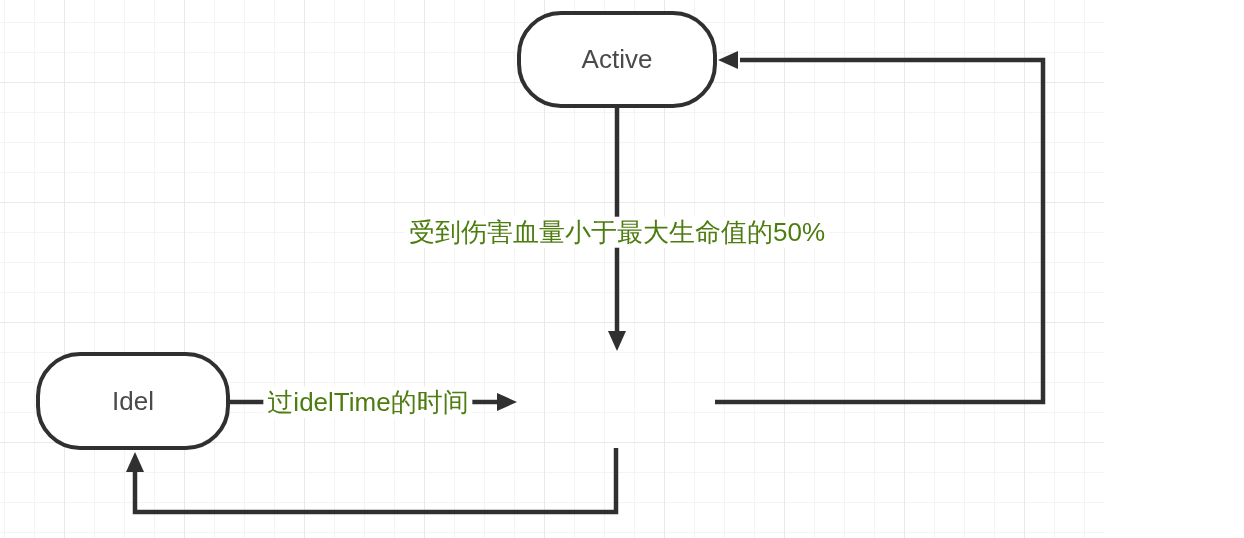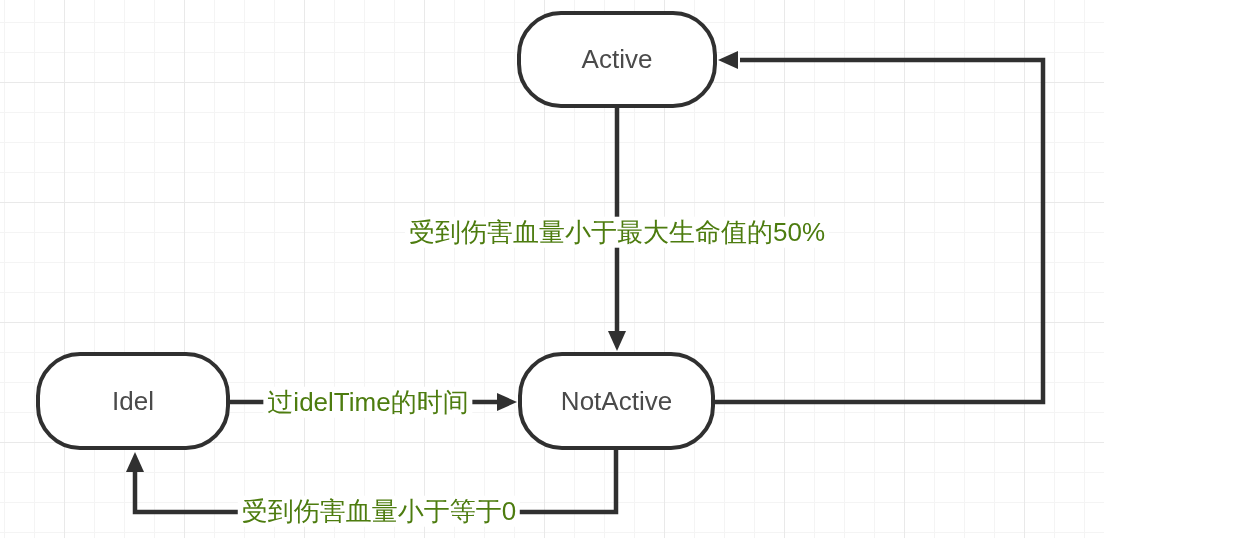--- a/index.html
+++ b/index.html
@@ -91,28 +91,24 @@
     <polygon points="517,402 497,393 497,411"></polygon>
 
     <path d="M616,448 L616,512 L135,512 L135,470"></path>
     <polygon points="135,452 126,472 144,472"></polygon>
   </svg>
 
   <div class="node node-active">
     <span class="node-label">Active</span>
   </div>
 
-  <div class="node node-notactive">
-    <span class="node-label">NotActive</span>
-  </div>
 
   <div class="node node-idel">
     <span class="node-label">Idel</span>
   </div>
 
   <div class="edge-label edge-label-1">受到伤害血量小于最大生命值的50%</div>
 
 
   <div class="edge-label edge-label-3">过idelTime的时间</div>
 
-  <div class="edge-label edge-label-4">受到伤害血量小于等于0</div>
 
 </div>
 
 </body></html>

